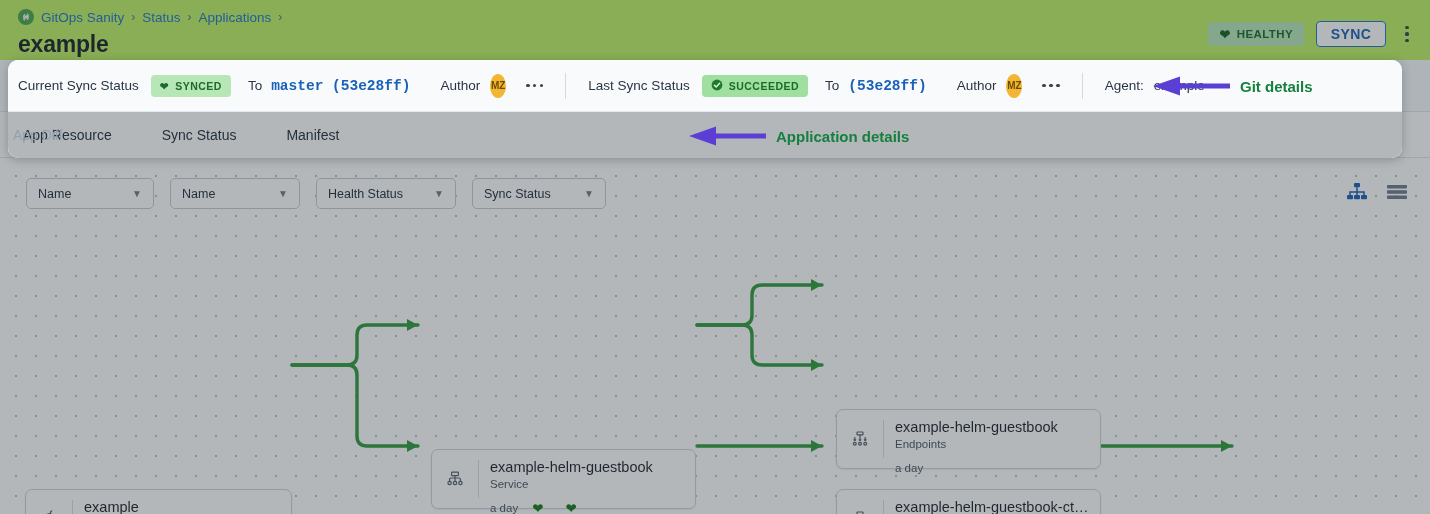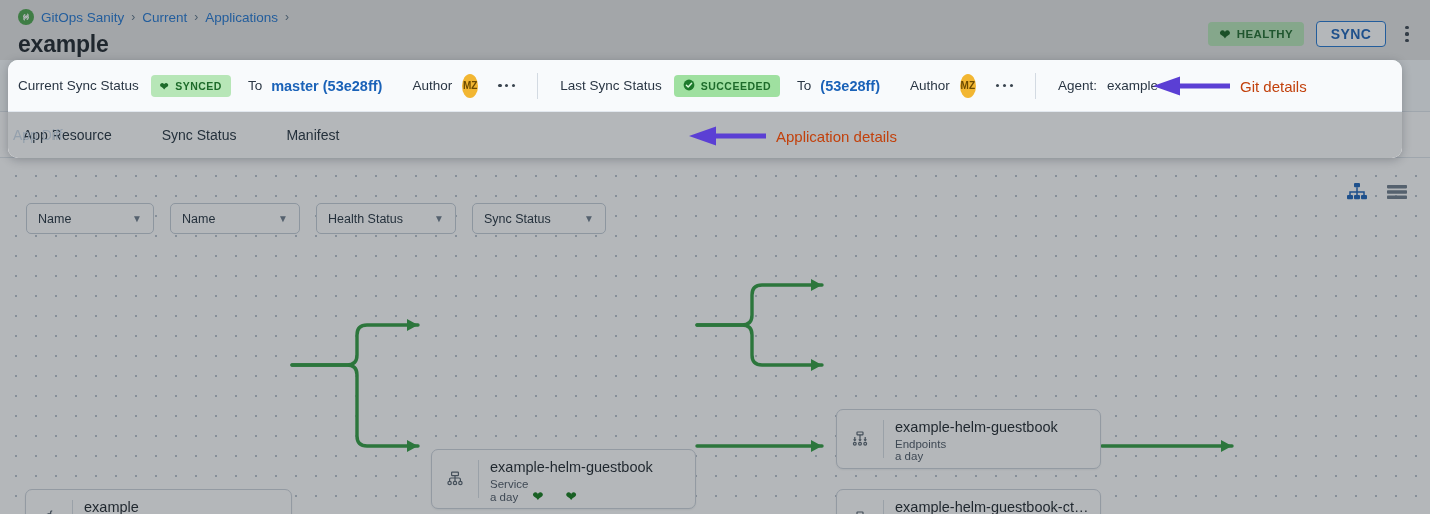--- a/index.html
+++ b/index.html
@@ -8,21 +8,21 @@
     width:1430px; height:514px;
     font-family:"Liberation Sans", sans-serif;
     background:#ffffff;
     overflow:hidden;
     position:relative;
   }
 
   
   #page { position:absolute; inset:0; }
 
-  .topbar { position:absolute; left:0; top:0; width:1430px; height:60px; background:#e5e5e5; }
+  .topbar { position:absolute; left:0; top:0; width:1430px; height:60px; background:#bef264; }
 
   .breadcrumb { position:absolute; left:18px; top:9px; display:flex; align-items:center; gap:7px;
                 font-size:13.5px; color:#2176d2; }
   .bc-icon { width:16px; height:16px; border-radius:50%; background:#4ca64c;
              display:flex; align-items:center; justify-content:center; }
   .bc-icon svg { display:block; }
   .bc-link { color:#2176d2; cursor:pointer; }
   .bc-sep { color:#5b7185; font-size:12px; }
 
   .page-title { position:absolute; left:18px; top:31px; font-size:23px; font-weight:bold; color:#1b2229; letter-spacing:-0.2px;}
@@ -46,94 +46,94 @@
   .tabsbar { position:absolute; left:0; top:112px; width:1430px; height:46px;
              background:#ffffff; border-bottom:1px solid #dfe5ec;
              display:flex; align-items:stretch; padding:0 18px; }
 
   .sb-label { color:#2a3644; }
   .sb-pill { height:22px; border-radius:4px; display:inline-flex; align-items:center; gap:6px;
              padding:0 9px; font-size:10.5px; font-weight:bold; letter-spacing:0.5px; }
   .pill-synced { background:#b7e6b7; color:#1d6b2a; }
   .pill-succeeded { background:#9fe0a0; color:#1d6b2a; }
   .sb-to { color:#2a3644; }
-  .sb-rev { color:#1a62b8; font-weight:bold; font-size:14.5px; }
+  .sb-rev { color:#1a62b8; font-weight:bold; font-size:14.5px;font-family:Liberation Mono, monospace; }
   .avatar { width:16px; height:24px; border-radius:50%; background:#f2b632; color:#6d4b00;
             font-size:10px; font-weight:bold; display:flex; align-items:center; justify-content:center; }
   .dots3 { display:flex; gap:3.5px; align-items:center; cursor:pointer; }
   .dots3 i { width:3.4px; height:3.4px; border-radius:50%; background:#3a444f; display:block; }
   .vsep { width:1px; height:26px; background:#d3dae2; }
 
   .tab { display:flex; align-items:center; padding:0 5px; font-size:14px; color:#22303d;
          cursor:pointer; position:relative; }
   .tab.active { font-weight:bold; color:#12181f; }
   .tab.active::after { content:""; position:absolute; left:0; right:0; bottom:0; height:3px; background:#1a62b8; }
   .tab.dim { color:#94a0ad; }
 
   
   .canvas { position:absolute; left:0; top:158px; width:1430px; height:356px;
             background-color:#ffffff;
             background-image:radial-gradient(#b9c2cc 1px, transparent 1.1px);
             background-size:20px 20px; background-position:6px 8px; }
 
-  .filters { position:absolute; left:26px; top:178px; display:flex; gap:16px; z-index:4;margin-top:25px; }
+  .filters { position:absolute; left:26px; top:178px; display:flex; gap:16px; z-index:4; }
   .filter { height:31px; min-width:128px; border:1px solid #c3ccd6; border-radius:5px; background:#fff;
             display:flex; align-items:center; justify-content:space-between; padding:0 11px;
             font-size:12.5px; color:#22303d; cursor:pointer; }
   .filter .chev { color:#6d7c8b; font-size:10px; margin-left:14px; }
 
   .viewtoggle { position:absolute; right:22px; top:182px; display:flex; gap:18px; align-items:center; z-index:4; }
   .vt { cursor:pointer; display:block; }
 
   svg.edges { position:absolute; left:0; top:158px; width:1430px; height:356px; z-index:1; }
 
   .node { position:absolute; background:#ffffff; border:1px solid #ccd3db; border-radius:7px;
           display:flex; align-items:stretch; z-index:2; box-shadow:0 1px 2px rgba(15,25,40,.07); }
   .node .nicon { width:46px; display:flex; align-items:center; justify-content:center; color:#55616d; flex:none; }
   .node .ndiv { width:1px; background:#d7dde4; margin:10px 0; flex:none; }
   .node .nbody { flex:1; padding:8px 10px 7px 11px; min-width:0; }
   .node .ntitle { font-size:14.5px; color:#1b2229; white-space:nowrap; overflow:hidden;
                   text-overflow:ellipsis; line-height:1.25; }
   .node .nkind { font-size:11.5px; color:#4b5663; margin-top:2px; }
-  .node .nmeta { margin-top:0; display:flex; align-items:center; gap:0; font-size:11.5px; color:#4b5663; }
+  .node .nmeta { margin-top:12px; display:flex; gap:0; font-size:11.5px; color:#4b5663; }
   .node .nmeta .age { margin-right:14px; }
   .node .heart { color:#117a19; font-size:13.5px; line-height:1; margin-right:22px; }
 
   
   .dim { position:absolute; inset:0; background:rgba(40,48,58,0.35); z-index:20; }
 
   .spotlight { position:absolute; left:8px; top:60px; width:1394px; height:98px;
                border-radius:10px; background:#ffffff; z-index:21; overflow:hidden;
                box-shadow:0 2px 10px rgba(10,18,30,.25); }
   .sl-status { position:absolute; left:0; top:0; width:1394px; height:52px; background:#f8fafc;
                border-bottom:1px solid #e2e8ef; display:flex; align-items:center;
                padding:0 10px 0 10px; font-size:13.5px; color:#22303d; }
   .sl-tabs { position:absolute; left:0; top:52px; width:1394px; height:46px; background:#fff;
              display:flex; align-items:stretch; padding:0 10px; }
 
   .ann { position:absolute; z-index:22; display:flex; align-items:center; gap:10px; }
-  .ann-text { color:#c2410c; font-weight:normal; font-size:15px; white-space:nowrap; }
+  .ann-text { color:#15803d; font-weight:bold; font-size:15px; white-space:nowrap; }
   .arrow-left { display:block; }
 </style>
 </head>
 <body>
 
 <div id="page">
 
   <div class="topbar">
     <div class="breadcrumb">
       <span class="bc-icon">
         <svg width="12" height="12" viewBox="0 0 12 12">
             <path d="M7.6 3.1a1.6 1.6 0 0 1 0 2.3L6.5 6.5a1.6 1.6 0 0 1-2.3-2.3l.6-.6" stroke="#fff" stroke-width="1.3" fill="none" stroke-linecap="round"></path>
             <path d="M4.4 8.9a1.6 1.6 0 0 1 0-2.3L5.5 5.5a1.6 1.6 0 0 1 2.3 2.3l-.6.6" stroke="#fff" stroke-width="1.3" fill="none" stroke-linecap="round"></path>
           </svg>
       </span>
       <span class="bc-link">GitOps Sanity</span>
       <span class="bc-sep">›</span>
-      <span class="bc-link">Current</span>
+      <span class="bc-link">Status</span>
       <span class="bc-sep">›</span>
       <span class="bc-link">Applications</span>
       <span class="bc-sep">›</span>
     </div>
 
     <div class="page-title">example</div>
 
     <div class="top-actions">
       <div class="badge-healthy">
         <span class="hicon">❤</span>

